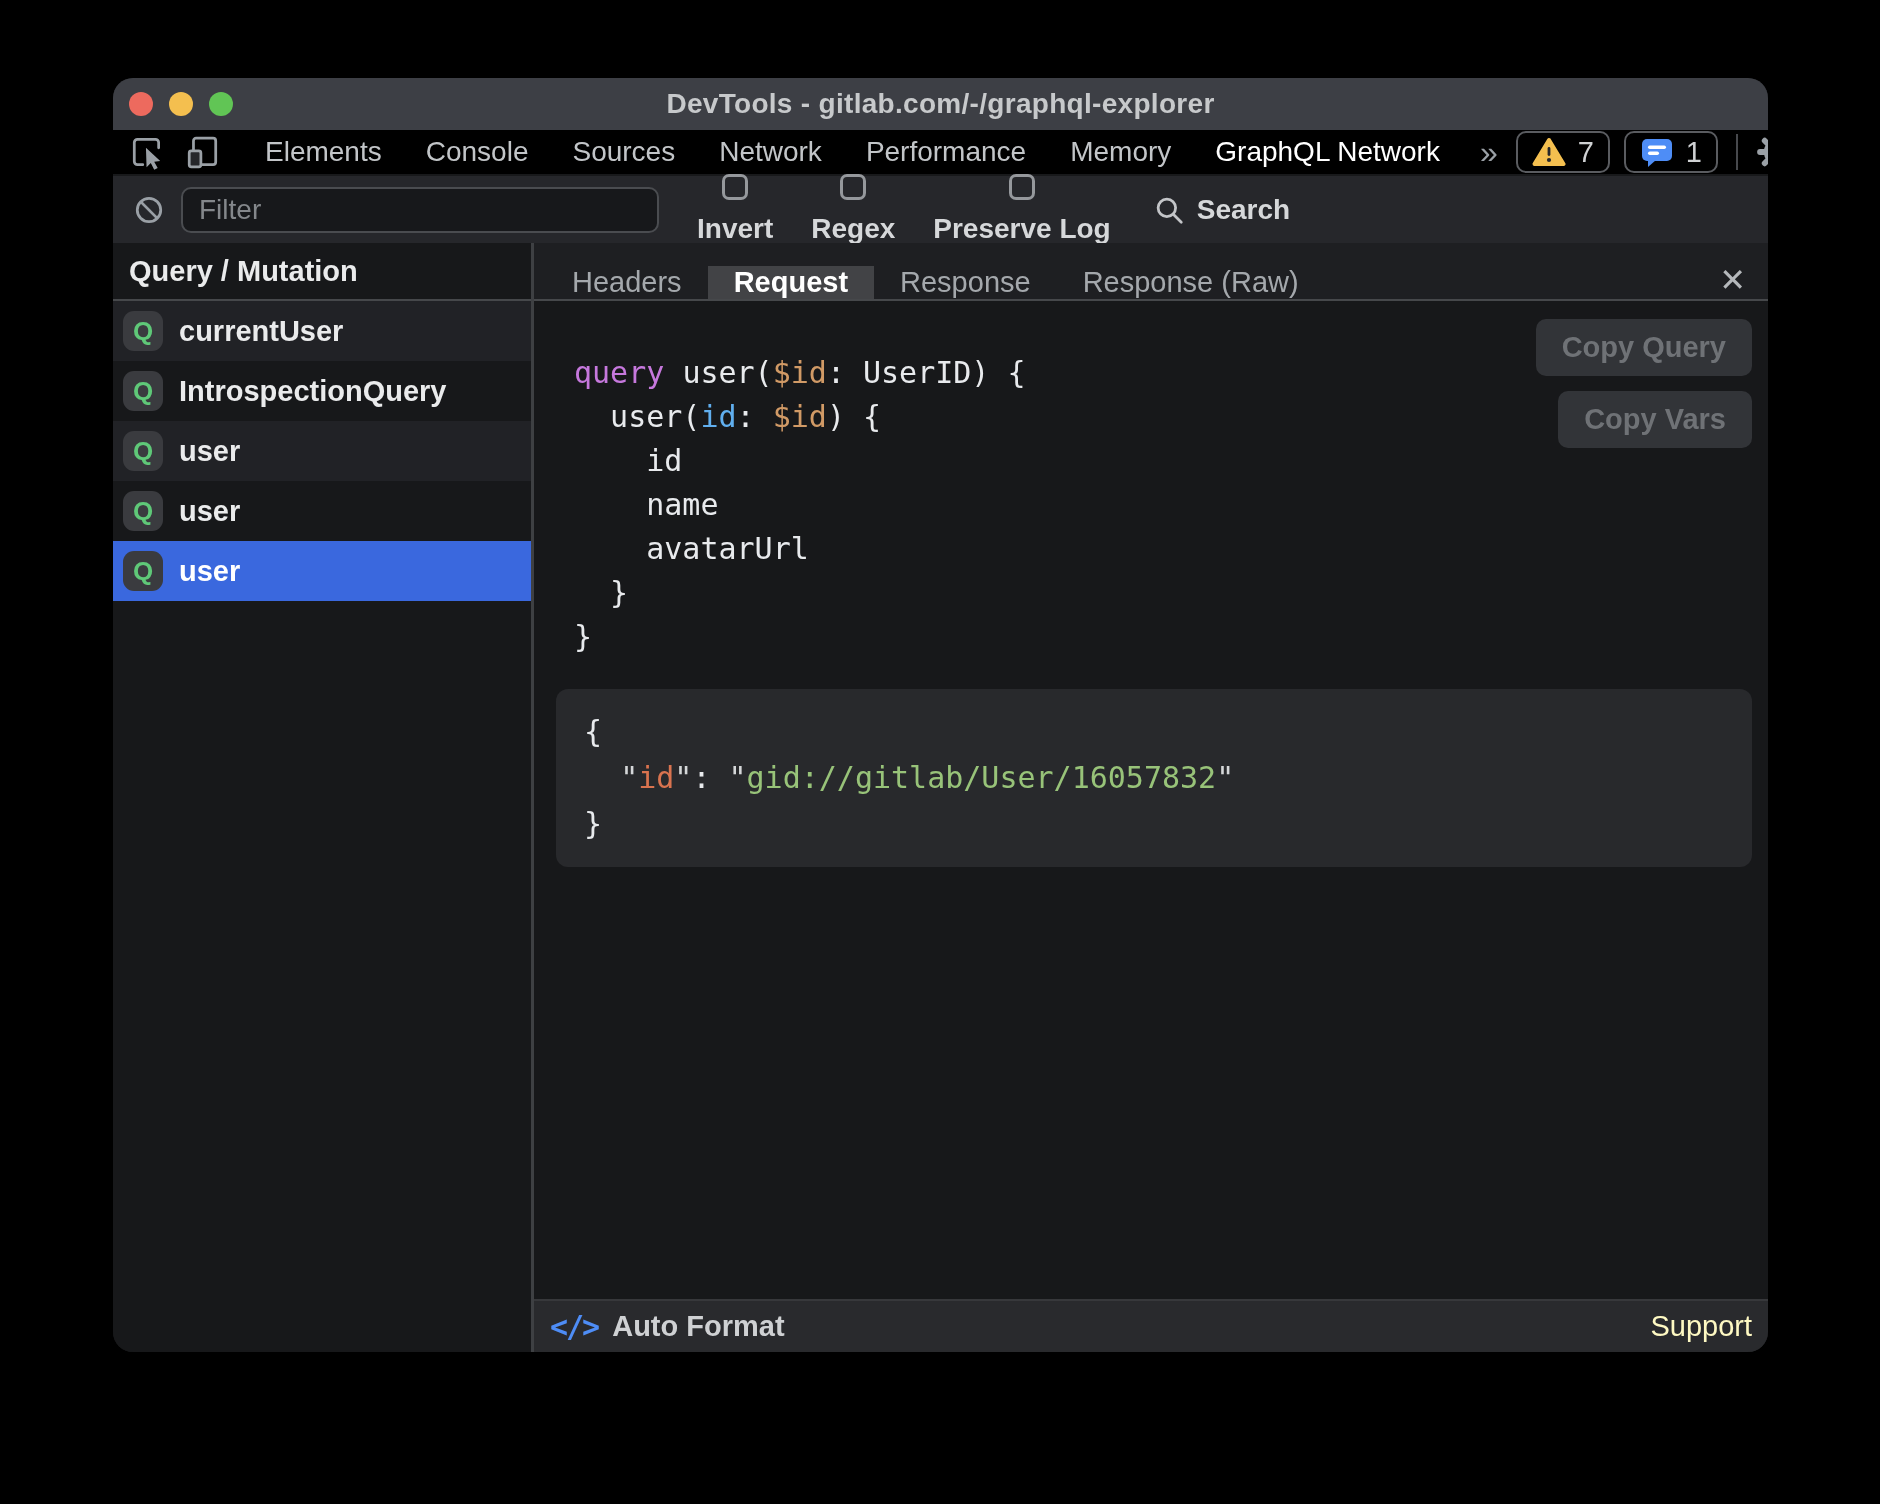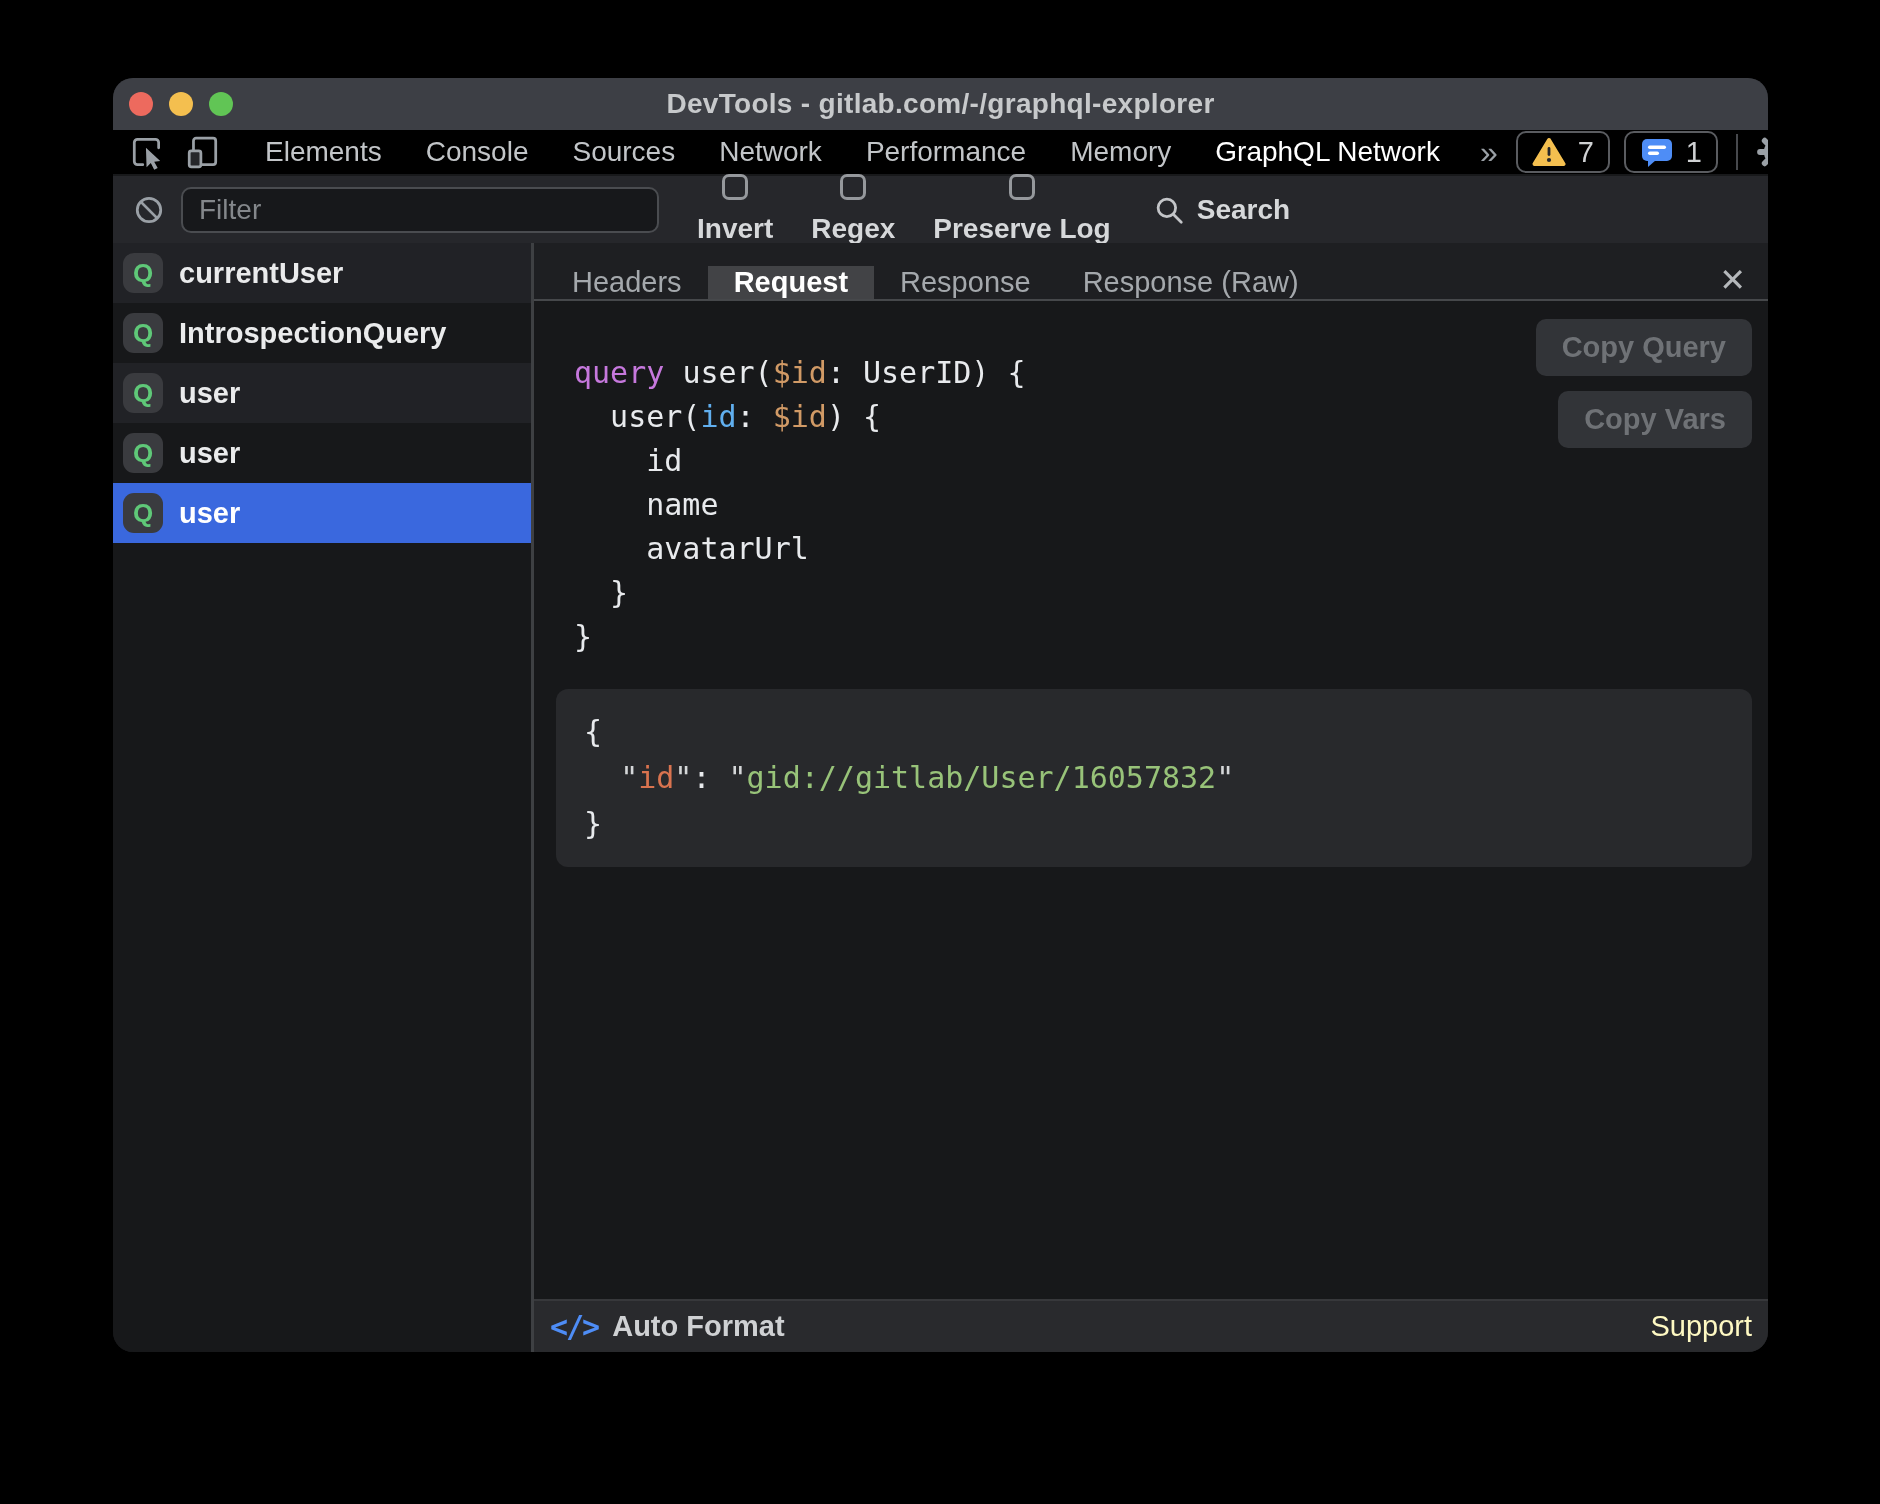--- a/index.html
+++ b/index.html
@@ -174,20 +174,21 @@
         <circle cx="13" cy="13" r="8.2" fill="none" stroke="#c3c5c8" stroke-width="2.6"></circle>
         <line x1="19" y1="19" x2="26.5" y2="26.5" stroke="#c3c5c8" stroke-width="2.6" stroke-linecap="round"></line>
       </svg>
       <span class="cblabel">Search</span>
     </div>
   </div>
 
   <div class="main">
 
     <div class="sidebar">
+      <div class="sideheader">Query / Mutation</div>
       <div id="qlist">
           <div class="qrow alt">
             <div class="qbadge">Q</div>
             <span>currentUser</span>
           </div>
           <div class="qrow">
             <div class="qbadge">Q</div>
             <span>IntrospectionQuery</span>
           </div>
           <div class="qrow alt">

